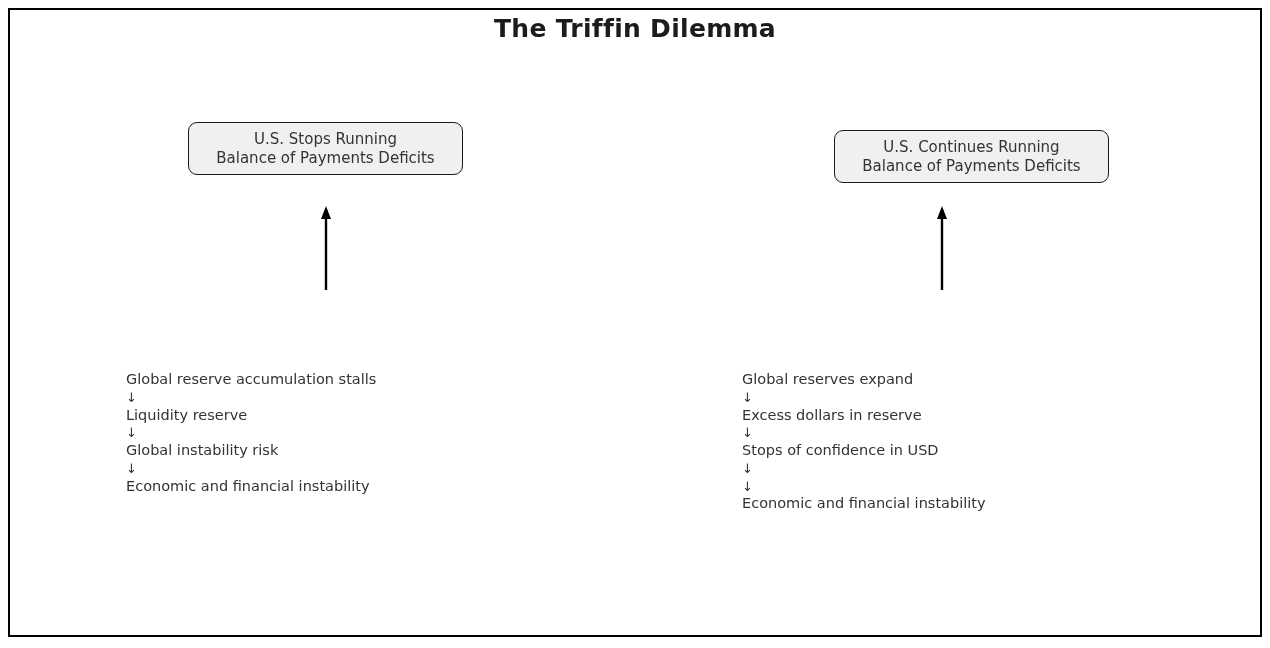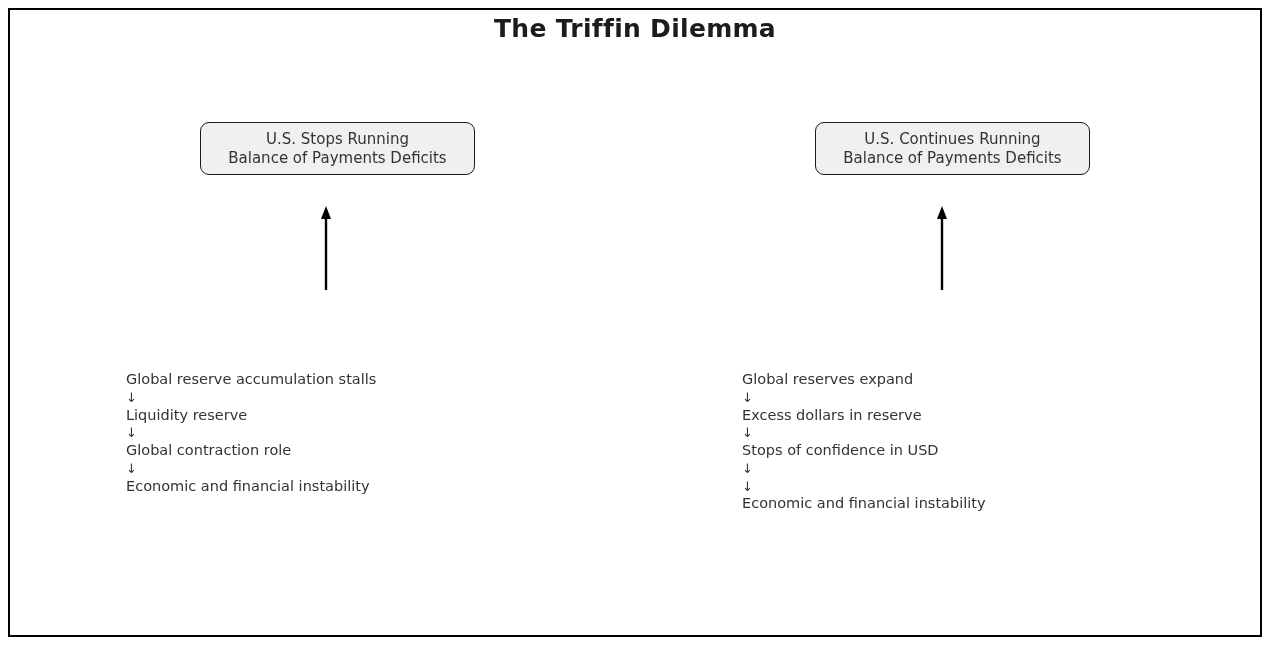--- a/index.html
+++ b/index.html
@@ -47,22 +47,22 @@
     border-radius: 9px;
     display: flex;
     flex-direction: column;
     justify-content: center;
     align-items: center;
     text-align: center;
     color: #333333;
     font-size: 15px;
     line-height: 19px;
   }
-  .node-box.pos-left  { left: 200px; }
-  .node-box.pos-right { left: 815px; }
+  .node-box.pos-left  { left: 188px; }
+  .node-box.pos-right { left: 834px; margin-top: 8px; }
   .up-arrow {
     position: absolute;
     top: 206px;
     width: 16px;
     height: 84px;
   }
   .up-arrow.pos-left  { left: 318px; }
   .up-arrow.pos-right { left: 934px; }
   .chain {
     position: absolute;
@@ -112,21 +112,21 @@
   <svg class="up-arrow pos-right" viewBox="0 0 16 84" xmlns="http://www.w3.org/2000/svg">
     <line x1="8" y1="84" x2="8" y2="9" stroke="#000000" stroke-width="2.4"></line>
     <polygon points="8,0 3,13 13,13" fill="#000000"></polygon>
   </svg>
 
   <div class="chain pos-left">
     <div class="chain-text">Global reserve accumulation stalls</div>
     <div class="chain-sep">↓</div>
     <div class="chain-text">Liquidity reserve</div>
     <div class="chain-sep">↓</div>
-    <div class="chain-text">Global contraction role</div>
+    <div class="chain-text">Global instability risk</div>
     <div class="chain-sep">↓</div>
     <div class="chain-text">Economic and financial instability</div>
   </div>
 
   <div class="chain pos-right">
     <div class="chain-text">Global reserves expand</div>
     <div class="chain-sep">↓</div>
     <div class="chain-text">Excess dollars in reserve</div>
     <div class="chain-sep">↓</div>
     <div class="chain-text">Stops of confidence in USD</div>

